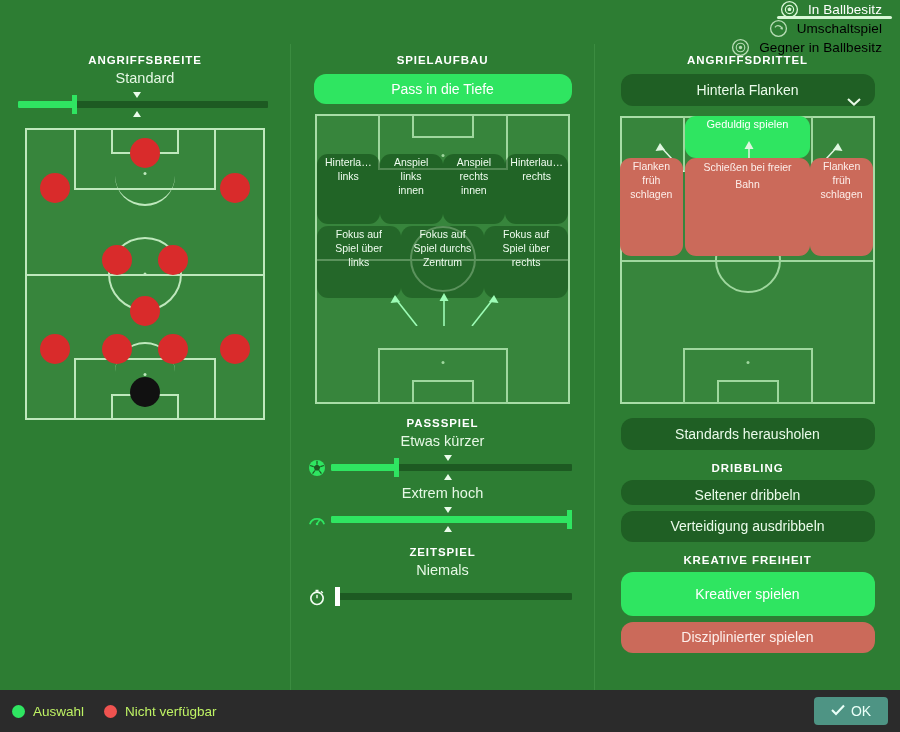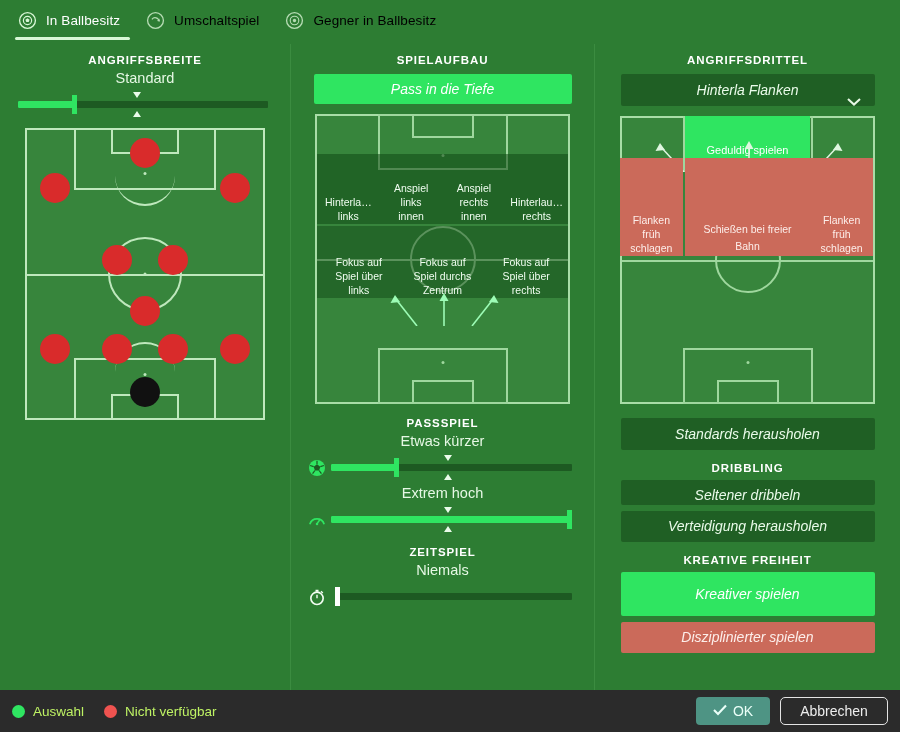--- a/index.html
+++ b/index.html
@@ -13,20 +13,21 @@
   }
 
   
   .tabbar {
     height: 40px;
     display: flex;
     align-items: flex-end;
     padding-left: 10px;
     gap: 0px;
     position: relative;
+    flex-direction: column;
   }
   .tab {
     display: flex;
     align-items: center;
     gap: 9px;
     height: 40px;
     padding: 0 18px 0 8px;
     position: relative;
     cursor: pointer;
   }
@@ -123,28 +124,29 @@
   .gridpitch {
     position: relative;
     width: 255px; height: 290px;
     margin: 10px auto 0;
     background: #37853c;
     border: 2px solid #a8dda7;
   }
   .zone {
     position: absolute;
     display: flex; flex-direction: column;
-    align-items: center; justify-content: flex-end;
+    align-items: center; justify-content: flex-start;
     font-size: 10.5px;
     line-height: 14px;
     text-align: center;
     color: #f0fdf0;
     cursor: pointer;
     overflow: hidden;
     padding: 1px 2px;
+    border-radius: 11px;
   }
   .zone.dim   { background: rgba(16,72,20,.55); }
   .zone.dim2  { background: rgba(16,72,20,.48); }
   .zone.hl    { background: #2fe561; color: #ffffff; font-size: 10.5px; }
   .zone span { display: block; white-space: nowrap; }
 
   .arrows { position: absolute; pointer-events: none; }
 
   
   .thirdpitch {
@@ -157,30 +159,29 @@
   .zone.red   { background: #cb6a5a; color: #fdeeea; }
   .zone.green { background: #2fe561; color: #ffffff; }
 
   
   .btn {
     display: block;
     width: 254px;
     margin: 6px auto 0;
     height: 30px;
     line-height: 30px;
-    border-radius: 2px;
+    border-radius: 12px;
     text-align: center;
     font-size: 14px;
     cursor: pointer;
     color: #eafbea;
     background: #1f5f24;
     border: none;
     position: relative;
     font-family: "Liberation Sans", sans-serif;
-    font-style: italic;
   }
   .btn.bright { background: #2fe561; color: #ffffff; }
   .btn.red    { background: #cb6a5a; color: #fdeeea; }
   .btn.dropdown { text-align: center; }
   .chev {
     position: absolute; right: 14px; top: 50%;
     transform: translateY(-50%);
     width: 14px; height: 9px;
   }
   .sub-title {
@@ -473,21 +474,21 @@
         <span>Flanken</span>
         <span>früh</span>
         <span>schlagen</span>
       </div>
     </div>
 
     <button class="btn" style="margin-top:14px; height:32px; line-height:32px;">Standards herausholen</button>
 
     <div class="sub-title">DRIBBLING</div>
     <button class="btn" style="height:25px; line-height:31px;">Seltener dribbeln</button>
-    <button class="btn" style="height:31px; line-height:31px;">Verteidigung herausholen</button>
+    <button class="btn" style="height:31px; line-height:31px;">Verteidigung ausdribbeln</button>
 
     <div class="sub-title">KREATIVE FREIHEIT</div>
     <button class="btn bright" style="height:44px; line-height:31px;">Kreativer spielen</button>
     <button class="btn red" style="height:31px; line-height:31px;">Disziplinierter spielen</button>
   </div>
 </div>
 
 <div class="bottombar">
   <div class="legend">
     <div class="legend-item">
@@ -501,15 +502,14 @@
   </div>
   <div class="actions">
     <button class="ok-btn">
       <span>
         <svg viewBox="0 0 14 12" width="14" height="12">
             <polyline points="1,6 5,10 13,1.5" fill="none" stroke="#eafff8" stroke-width="2.1"></polyline>
           </svg>
       </span>
       <span>OK</span>
     </button>
-    <button class="cancel-btn">Abbrechen</button>
   </div>
 </div>
 
 </body></html>

